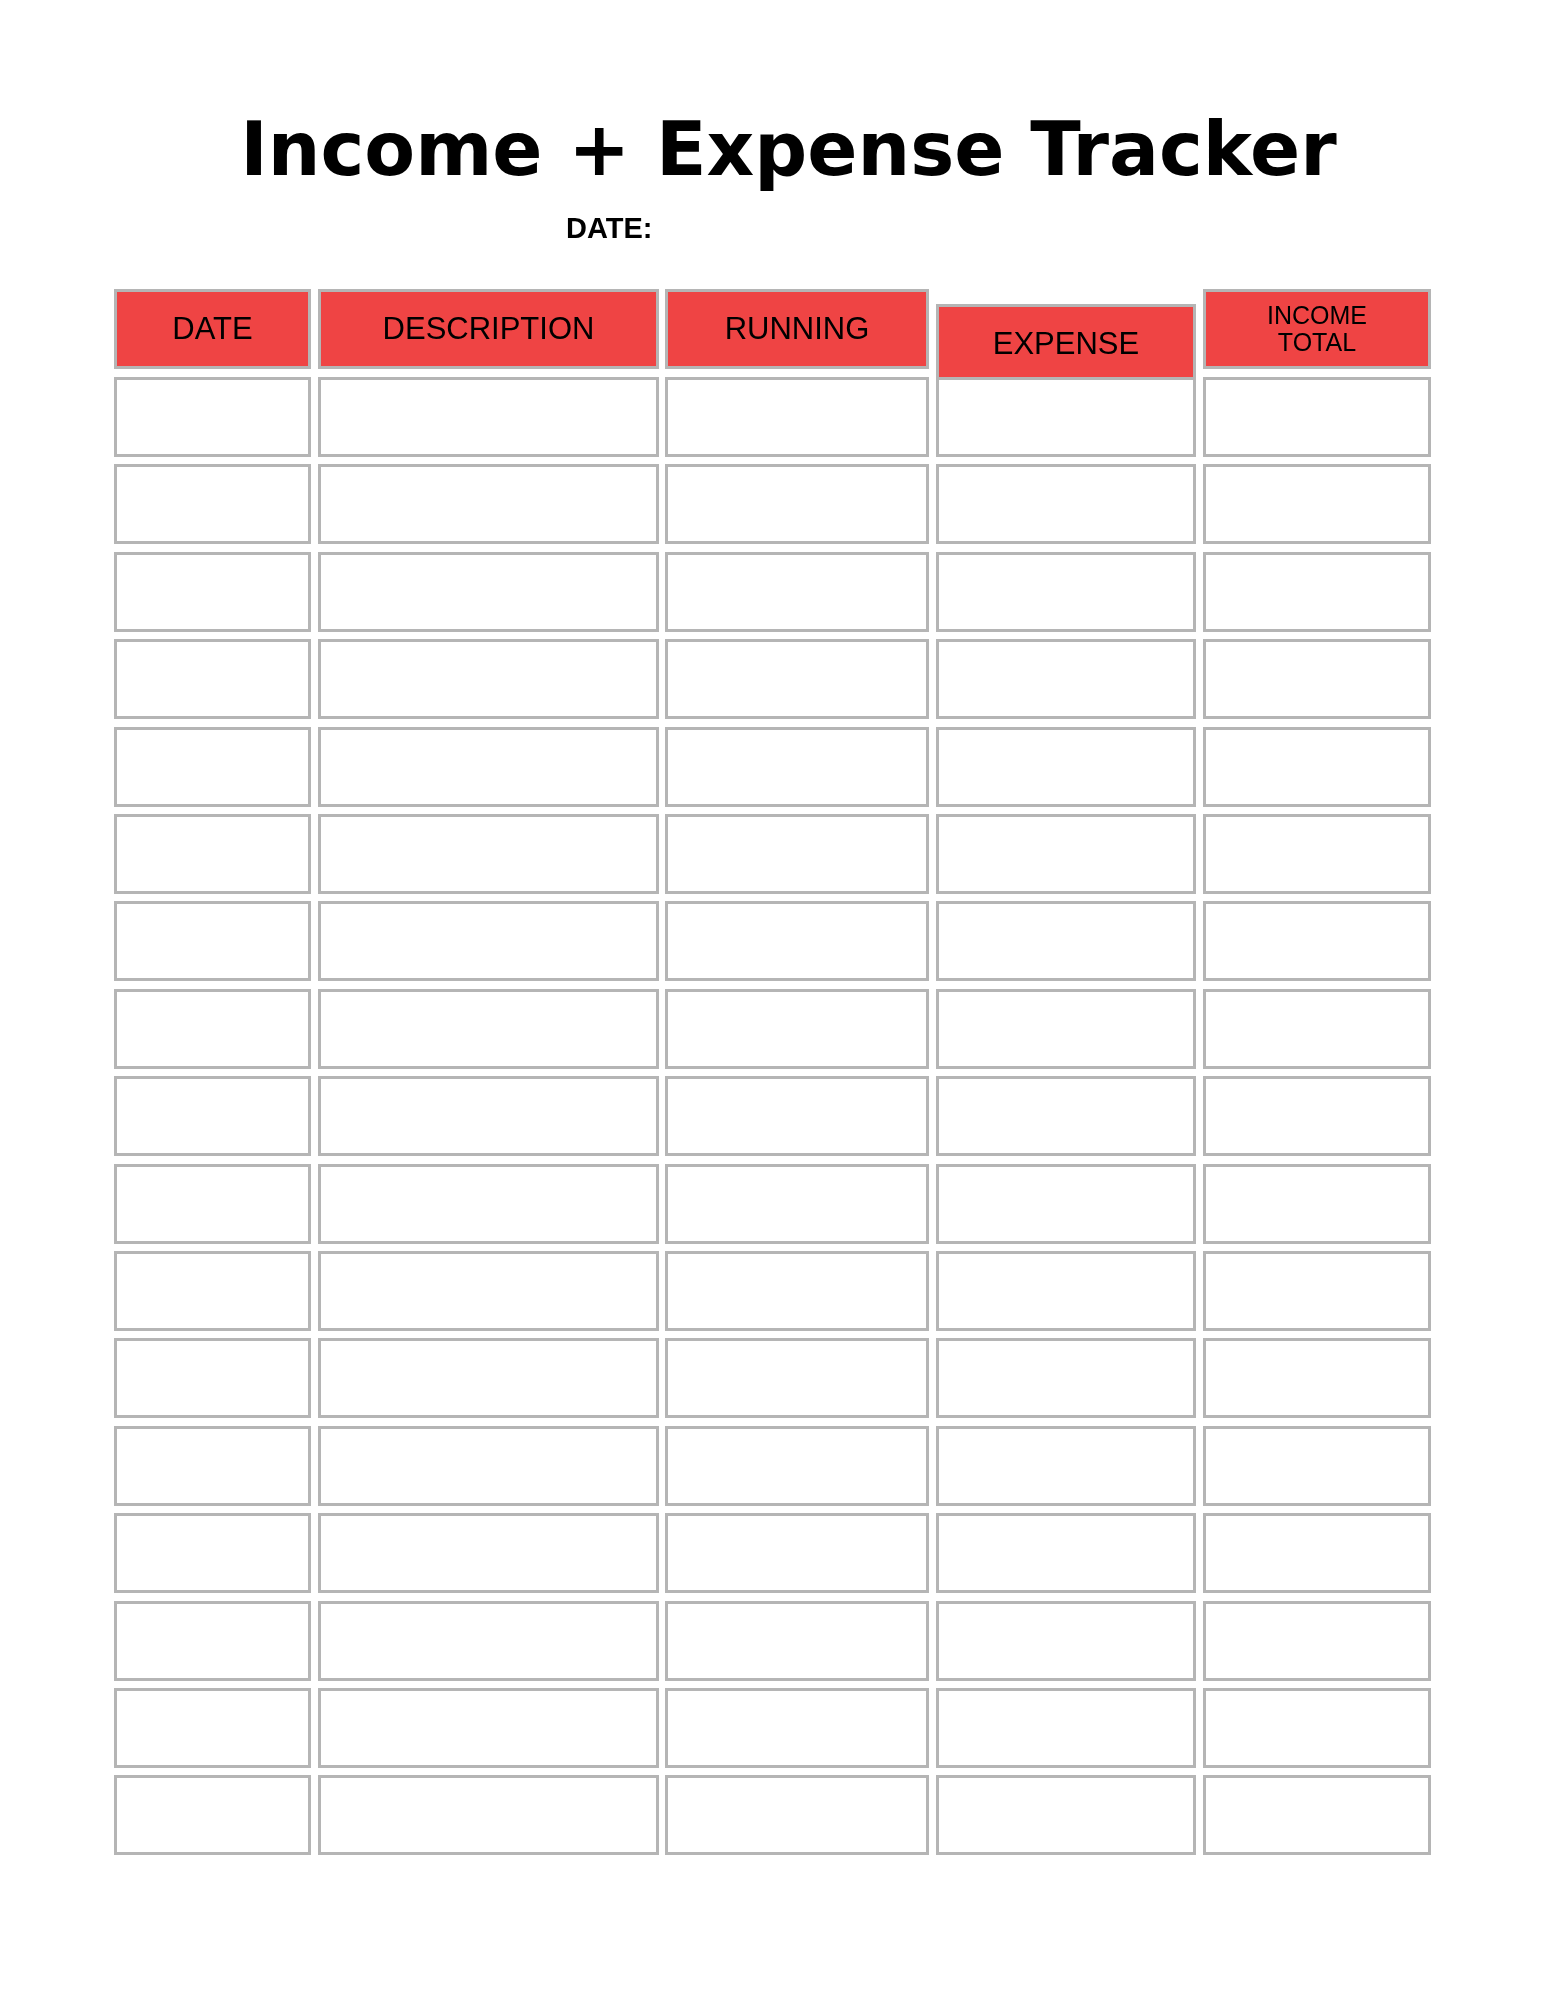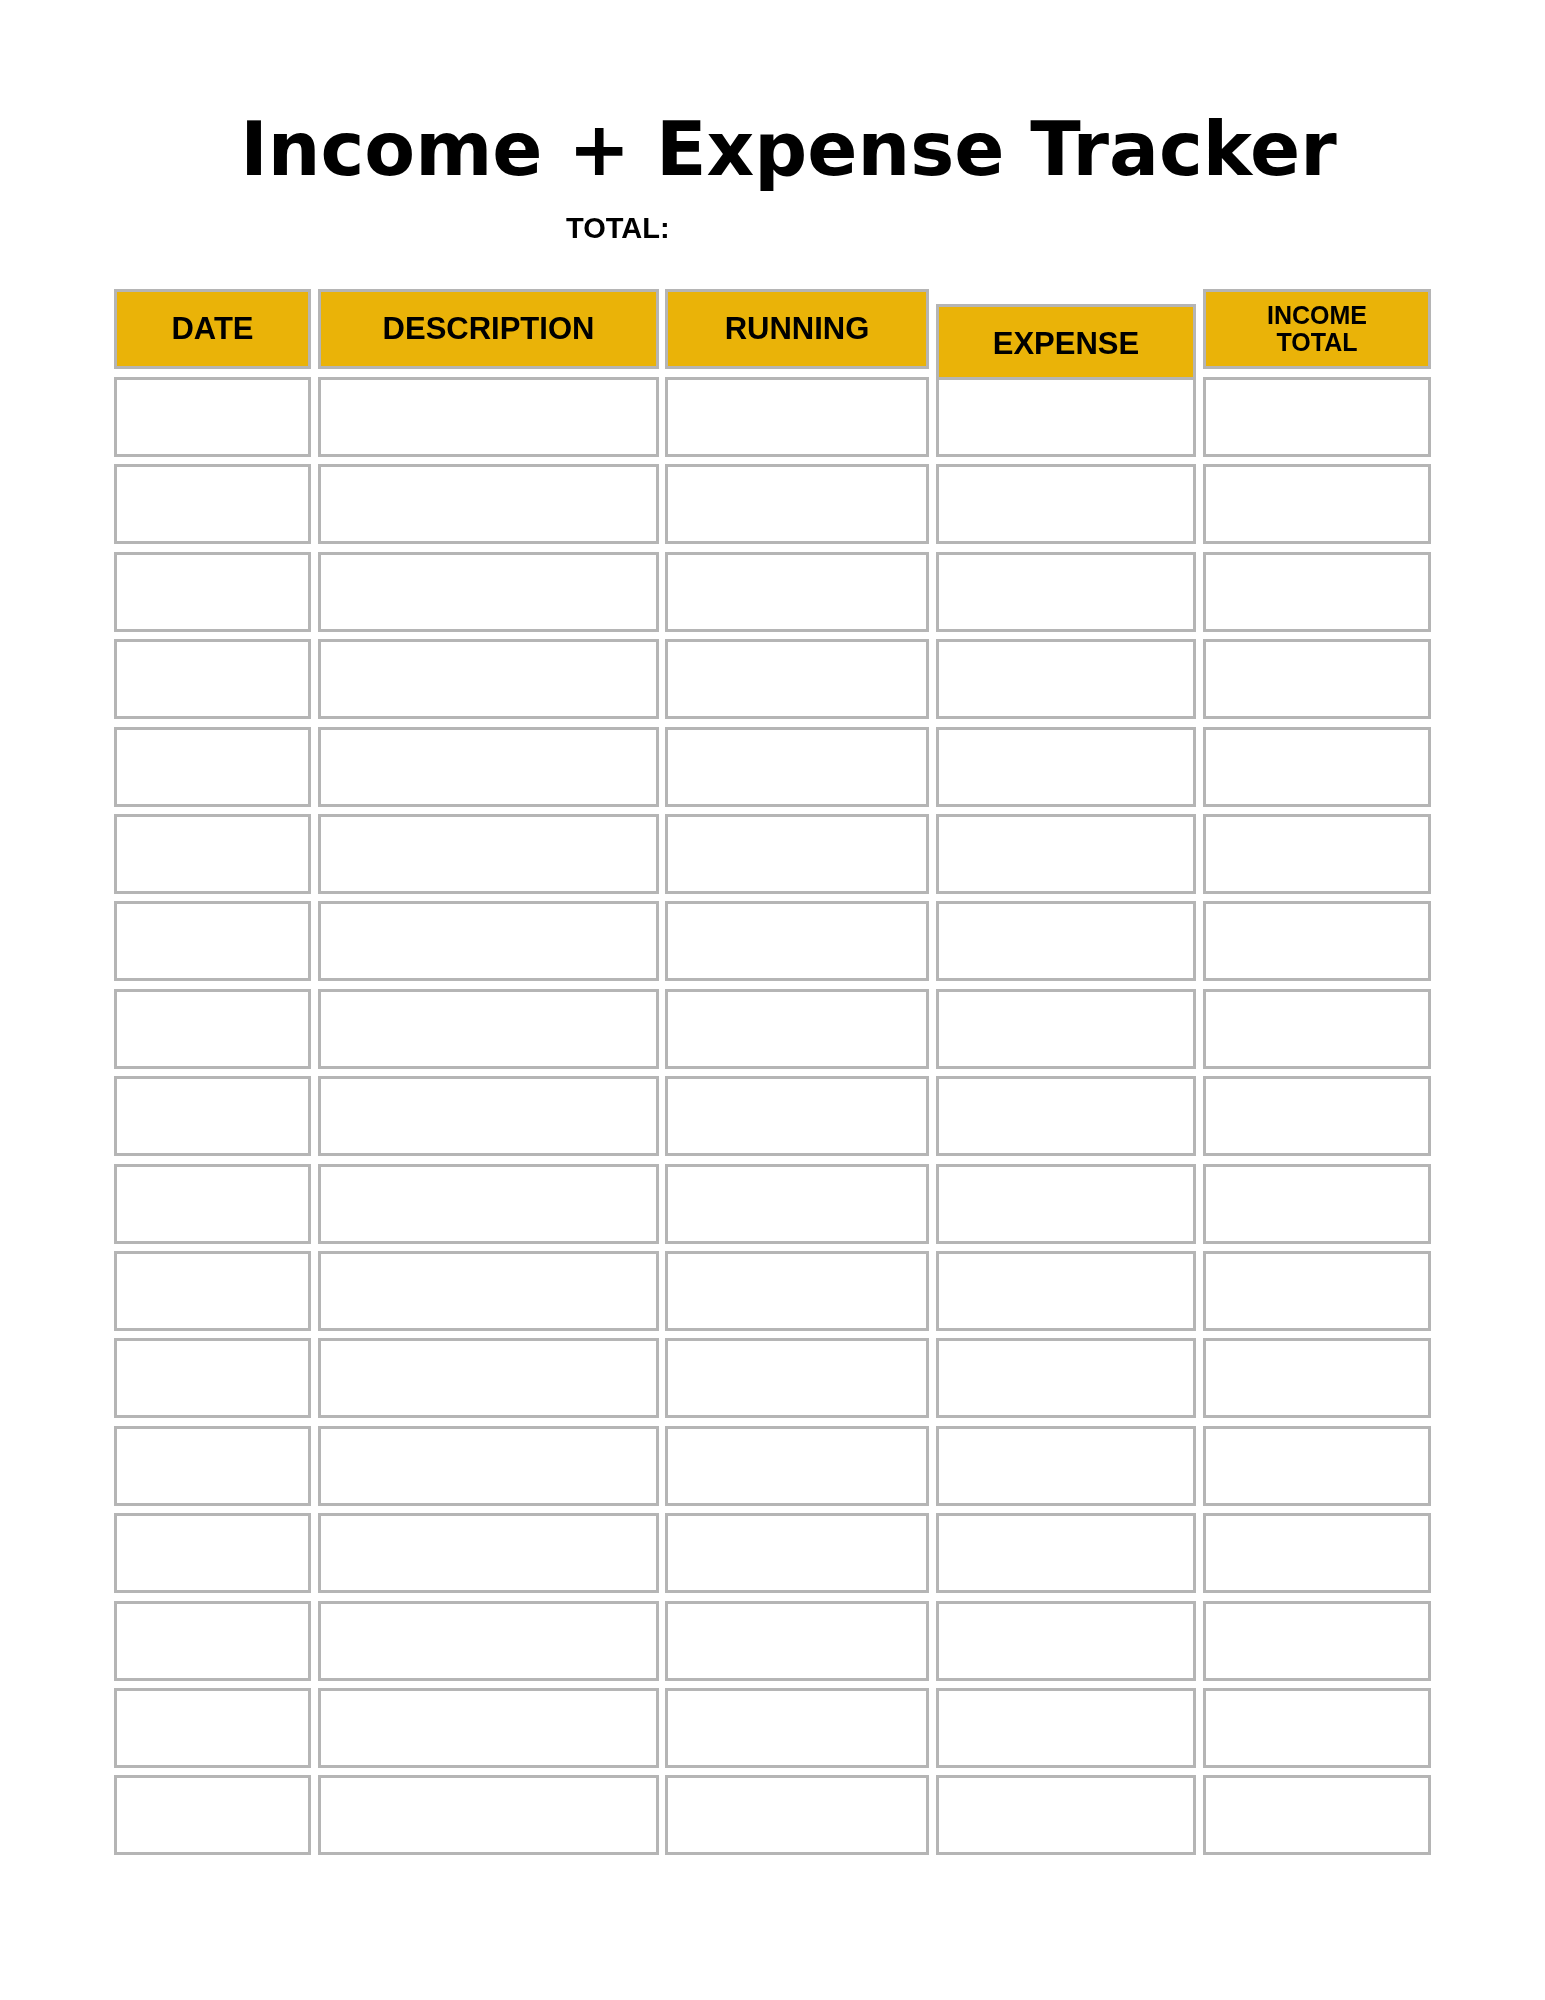--- a/index.html
+++ b/index.html
@@ -2,30 +2,30 @@
 <html><head>
   <meta charset="utf-8">
   <style>
     html, body { margin: 0; padding: 0; background: #ffffff; }
     body { width: 1545px; height: 2000px; position: relative; overflow: hidden; font-family: "DejaVu Sans", "Liberation Sans", sans-serif; color: #000; }
     .title { position: absolute; left: 16px; width: 1545px; top: 104px; text-align: center; font-family: "DejaVu Sans", sans-serif; font-weight: bold; font-size: 74px; line-height: 90px; letter-spacing: 0px; margin: 0; }
     .month { position: absolute; left: 566px; top: 211px; font-family: "Liberation Sans", sans-serif; font-weight: bold; font-size: 29px; line-height: 34px; display: flex; align-items: baseline; gap: 10px; }
     .month-value { min-width: 300px; }
     .grid { position: absolute; left: 0; top: 0; }
     .cell { position: absolute; box-sizing: border-box; border: 3px solid #b5b5b5; background: #ffffff; }
-    .hcell { background: #eab308; display: flex; align-items: center; justify-content: center; text-align: center; font-family: "Liberation Sans", sans-serif; font-weight: bold; font-size: 31px; color: #000; }
+    .hcell { background: #ef4444; display: flex; align-items: center; justify-content: center; text-align: center; font-family: "Liberation Sans", sans-serif; font-weight: normal; font-size: 31px; color: #000; }
     .hcell.small { font-size: 25px; line-height: 27px; }
   </style>
 </head>
 <body>
 
 <h1 class="title">Income + Expense Tracker</h1>
 
 <div class="month">
-  <span>TOTAL:</span>
+  <span>DATE:</span>
   <span class="month-value"></span>
 </div>
 
 <div class="grid" id="grid">
     <div>
       <div class="cell hcell" style="left: 114px; top: 289px; width: 197px; height: 80px;">
         <span>DATE</span>
       </div>
       <div class="cell hcell" style="left: 318px; top: 289px; width: 341px; height: 80px;">
         <span>DESCRIPTION</span>

